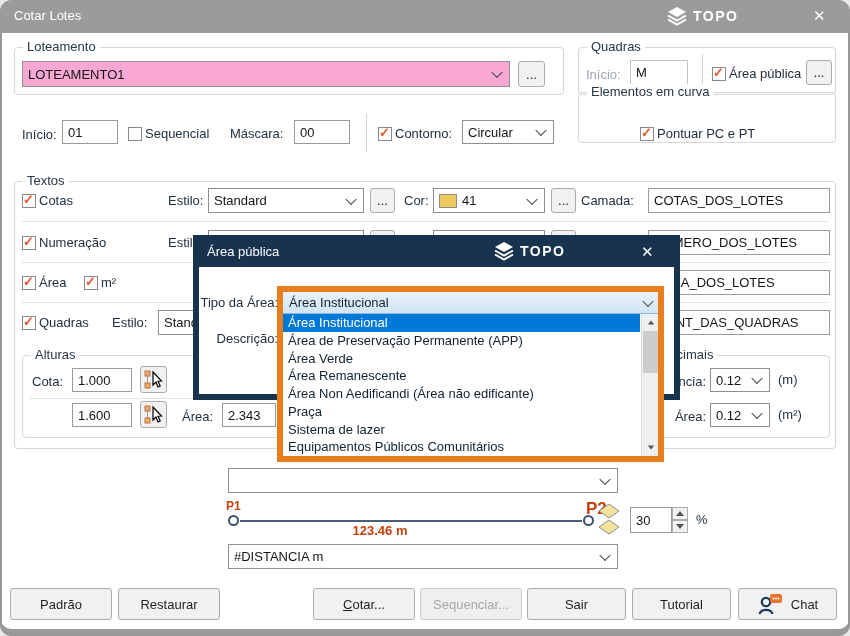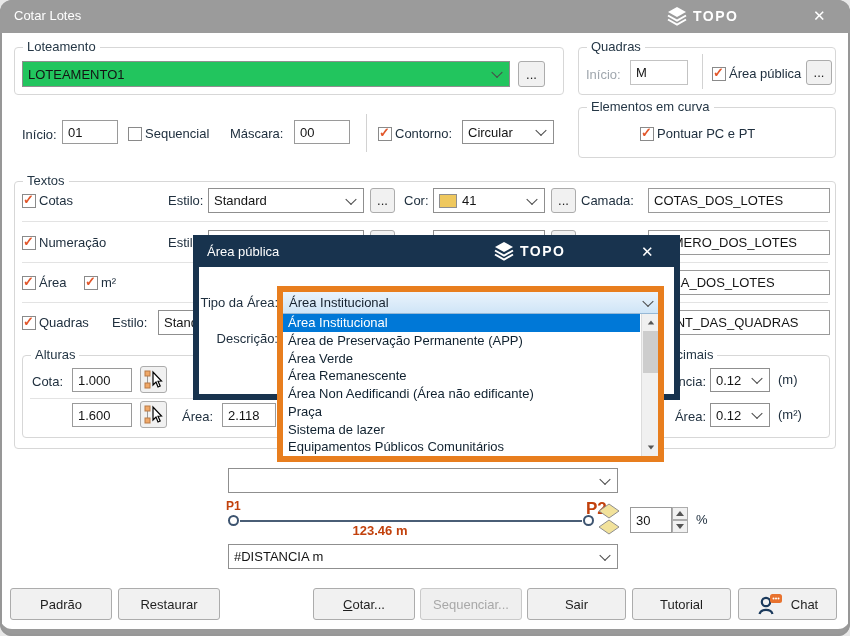--- a/index.html
+++ b/index.html
@@ -12,21 +12,21 @@
   .closex{position:absolute;color:#fff;font-size:15px;cursor:default;}
   .g{position:absolute;border:1px solid #d7d7d7;border-radius:4px;box-sizing:border-box;}
   .gt{position:absolute;top:-9px;left:8px;background:#fff;padding:0 4px;font-size:13px;color:#253746;white-space:nowrap;}
   .lbl{position:absolute;font-size:13px;color:#20303f;white-space:nowrap;}
   .lbl.dim{color:#9fa6ad;}
   .lbl.b{font-weight:bold;color:#c2410c;}
   .inp{position:absolute;border:1px solid #9a9a9a;background:#fff;font-size:13px;color:#141414;
        padding:0 5px;display:flex;align-items:center;box-sizing:border-box;white-space:nowrap;overflow:hidden;}
   .combo{position:absolute;border:1px solid #8f8f8f;background:#fff;font-size:13px;color:#141414;
        padding:0 20px 0 5px;display:flex;align-items:center;box-sizing:border-box;white-space:nowrap;overflow:hidden;}
-  .combo.gray{background:#22c55e;}
+  .combo.gray{background:#f9a8d4;}
   .chev{position:absolute;right:8px;top:50%;width:7px;height:7px;border-right:1.6px solid #4a4a4a;
         border-bottom:1.6px solid #4a4a4a;transform:translateY(-70%) rotate(45deg);}
   .btn{position:absolute;background:#f1f1f1;border:1px solid #acacac;border-radius:3px;font-size:13px;color:#1f1f1f;
        display:flex;align-items:center;justify-content:center;box-sizing:border-box;gap:8px;}
   .btn.disabled{color:#a8a8a8;background:#efefef;border-color:#c9c9c9;}
   .cb{position:absolute;width:14px;height:14px;border:1px solid #8a8a8a;background:#fff;box-sizing:border-box;}
   .cb.on::after{content:"✓";position:absolute;left:0px;top:-3px;color:#e2572b;font-weight:bold;font-size:13px;}
   .sep{position:absolute;height:1px;background:#e3e3e3;}
   .vsep{position:absolute;width:1px;background:#d2d2d2;}
   .swatch{display:inline-block;width:16px;height:12px;background:#efc85e;border:1px solid #8f8f8f;margin-right:5px;flex:0 0 auto;}
@@ -93,21 +93,21 @@
   <div class="lbl" style="left:230px;top:126px;">Máscara:</div>
   <div class="inp" style="left:294px;top:120px;width:56px;height:24px;">00</div>
   <div class="vsep" style="left:366px;top:114px;height:38px;"></div>
   <div class="cb on" style="left:378px;top:127px;"></div>
   <div class="lbl" style="left:395px;top:126px;">Contorno:</div>
   <div class="combo" style="left:462px;top:120px;width:92px;height:24px;">
     <span>Circular</span>
     <i class="chev"></i>
   </div>
 
-  <div class="g" style="left:578px;top:107px;width:258px;height:51px;">
+  <div class="g" style="left:578px;top:92px;width:258px;height:51px;">
     <span class="gt">Elementos em curva</span>
   </div>
   <div class="cb on" style="left:640px;top:127px;"></div>
   <div class="lbl" style="left:657px;top:126px;">Pontuar PC e PT</div>
 
   <div class="g" style="left:14px;top:181px;width:822px;height:268px;">
     <span class="gt">Textos</span>
   </div>
 
   <div class="cb on" style="left:22px;top:194px;"></div>
@@ -180,21 +180,21 @@
   <div class="inp" style="left:72px;top:403px;width:60px;height:24px;">1.600</div>
   <div class="btn" style="left:140px;top:401px;width:27px;height:27px;">
     <svg width="19" height="19" viewBox="0 0 19 19">
       <line x1="3.5" y1="6" x2="3.5" y2="13" stroke="#9a9a9a" stroke-width="1"></line>
       <rect x="1" y="1" width="5" height="5" fill="#f0a868" stroke="#b87a46"></rect>
       <rect x="1" y="13" width="5" height="5" fill="#f0a868" stroke="#b87a46"></rect>
       <path d="M9 2 L9 15 L12 12 L14 17 L16.2 16 L14 11.2 L17.5 11 Z" fill="#fff" stroke="#000" stroke-width="1.2"></path>
     </svg>
   </div>
   <div class="lbl" style="left:182px;top:409px;">Área:</div>
-  <div class="inp" style="left:222px;top:403px;width:54px;height:24px;">2.118</div>
+  <div class="inp" style="left:222px;top:403px;width:54px;height:24px;">2.343</div>
 
   <div class="g" style="left:647px;top:355px;width:183px;height:83px;">
     <span class="gt">Decimais</span>
   </div>
   <div class="lbl" style="left:600px;top:374px;width:106px;text-align:right;">Distância:</div>
   <div class="combo" style="left:710px;top:368px;width:60px;height:24px;">
     <span>0.12</span>
     <i class="chev"></i>
   </div>
   <div class="lbl" style="left:778px;top:372px;">(m)</div>

